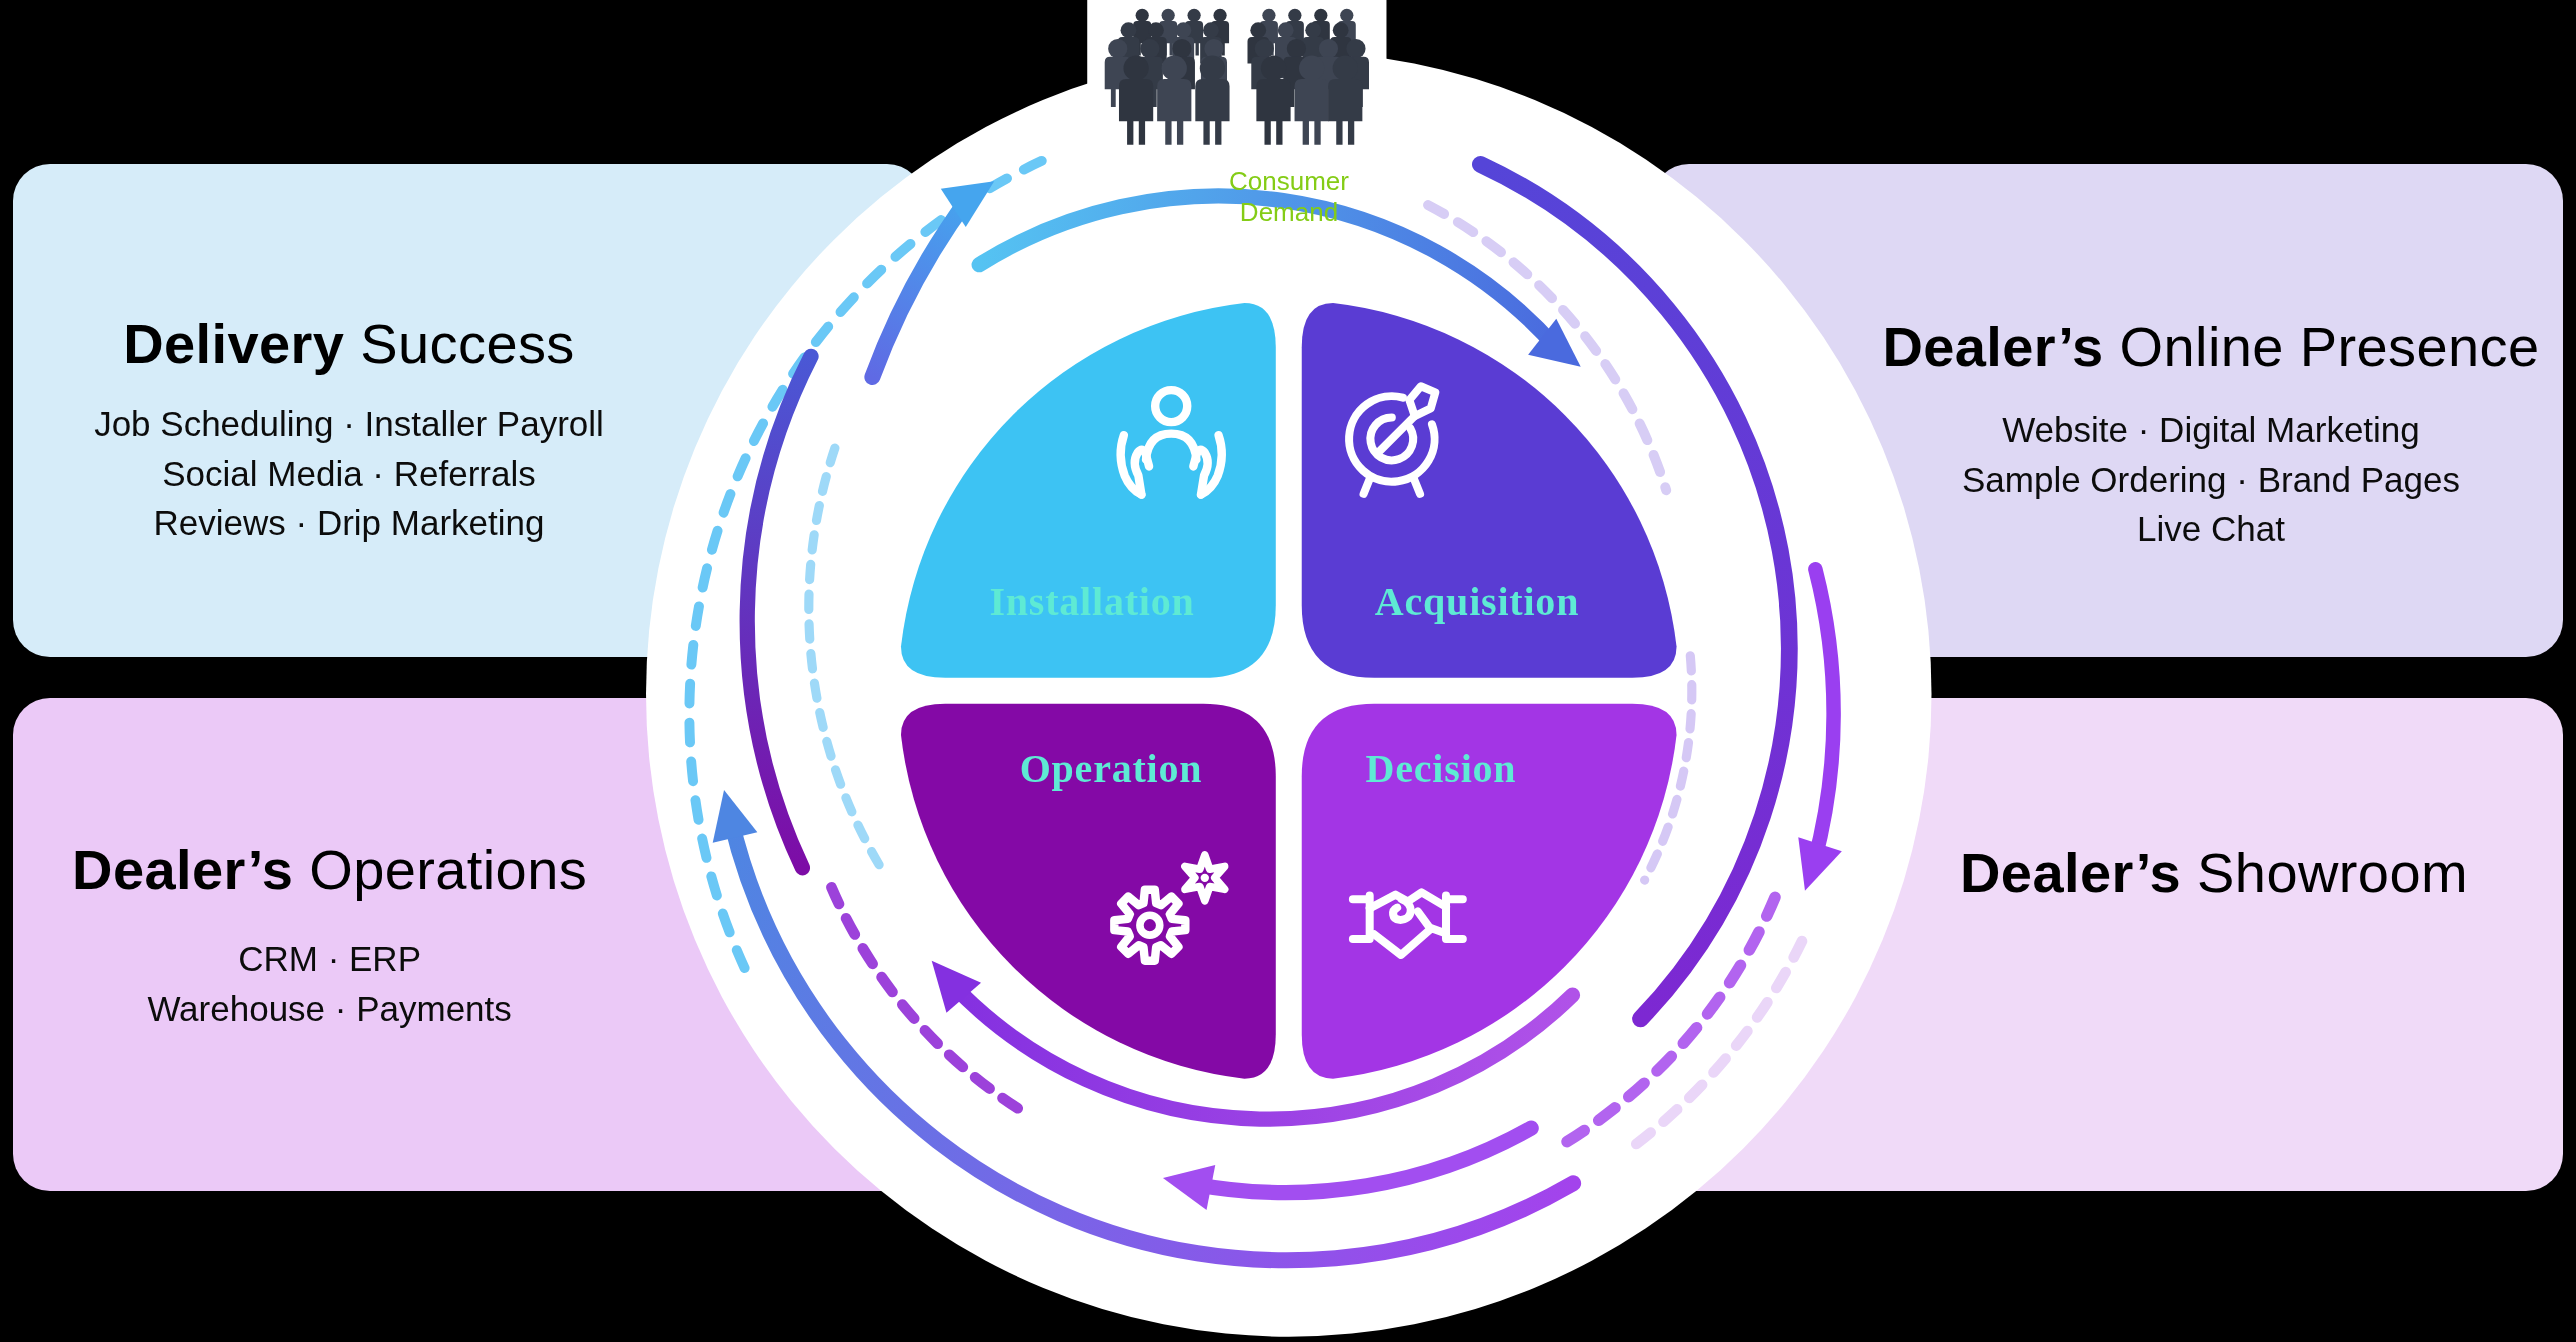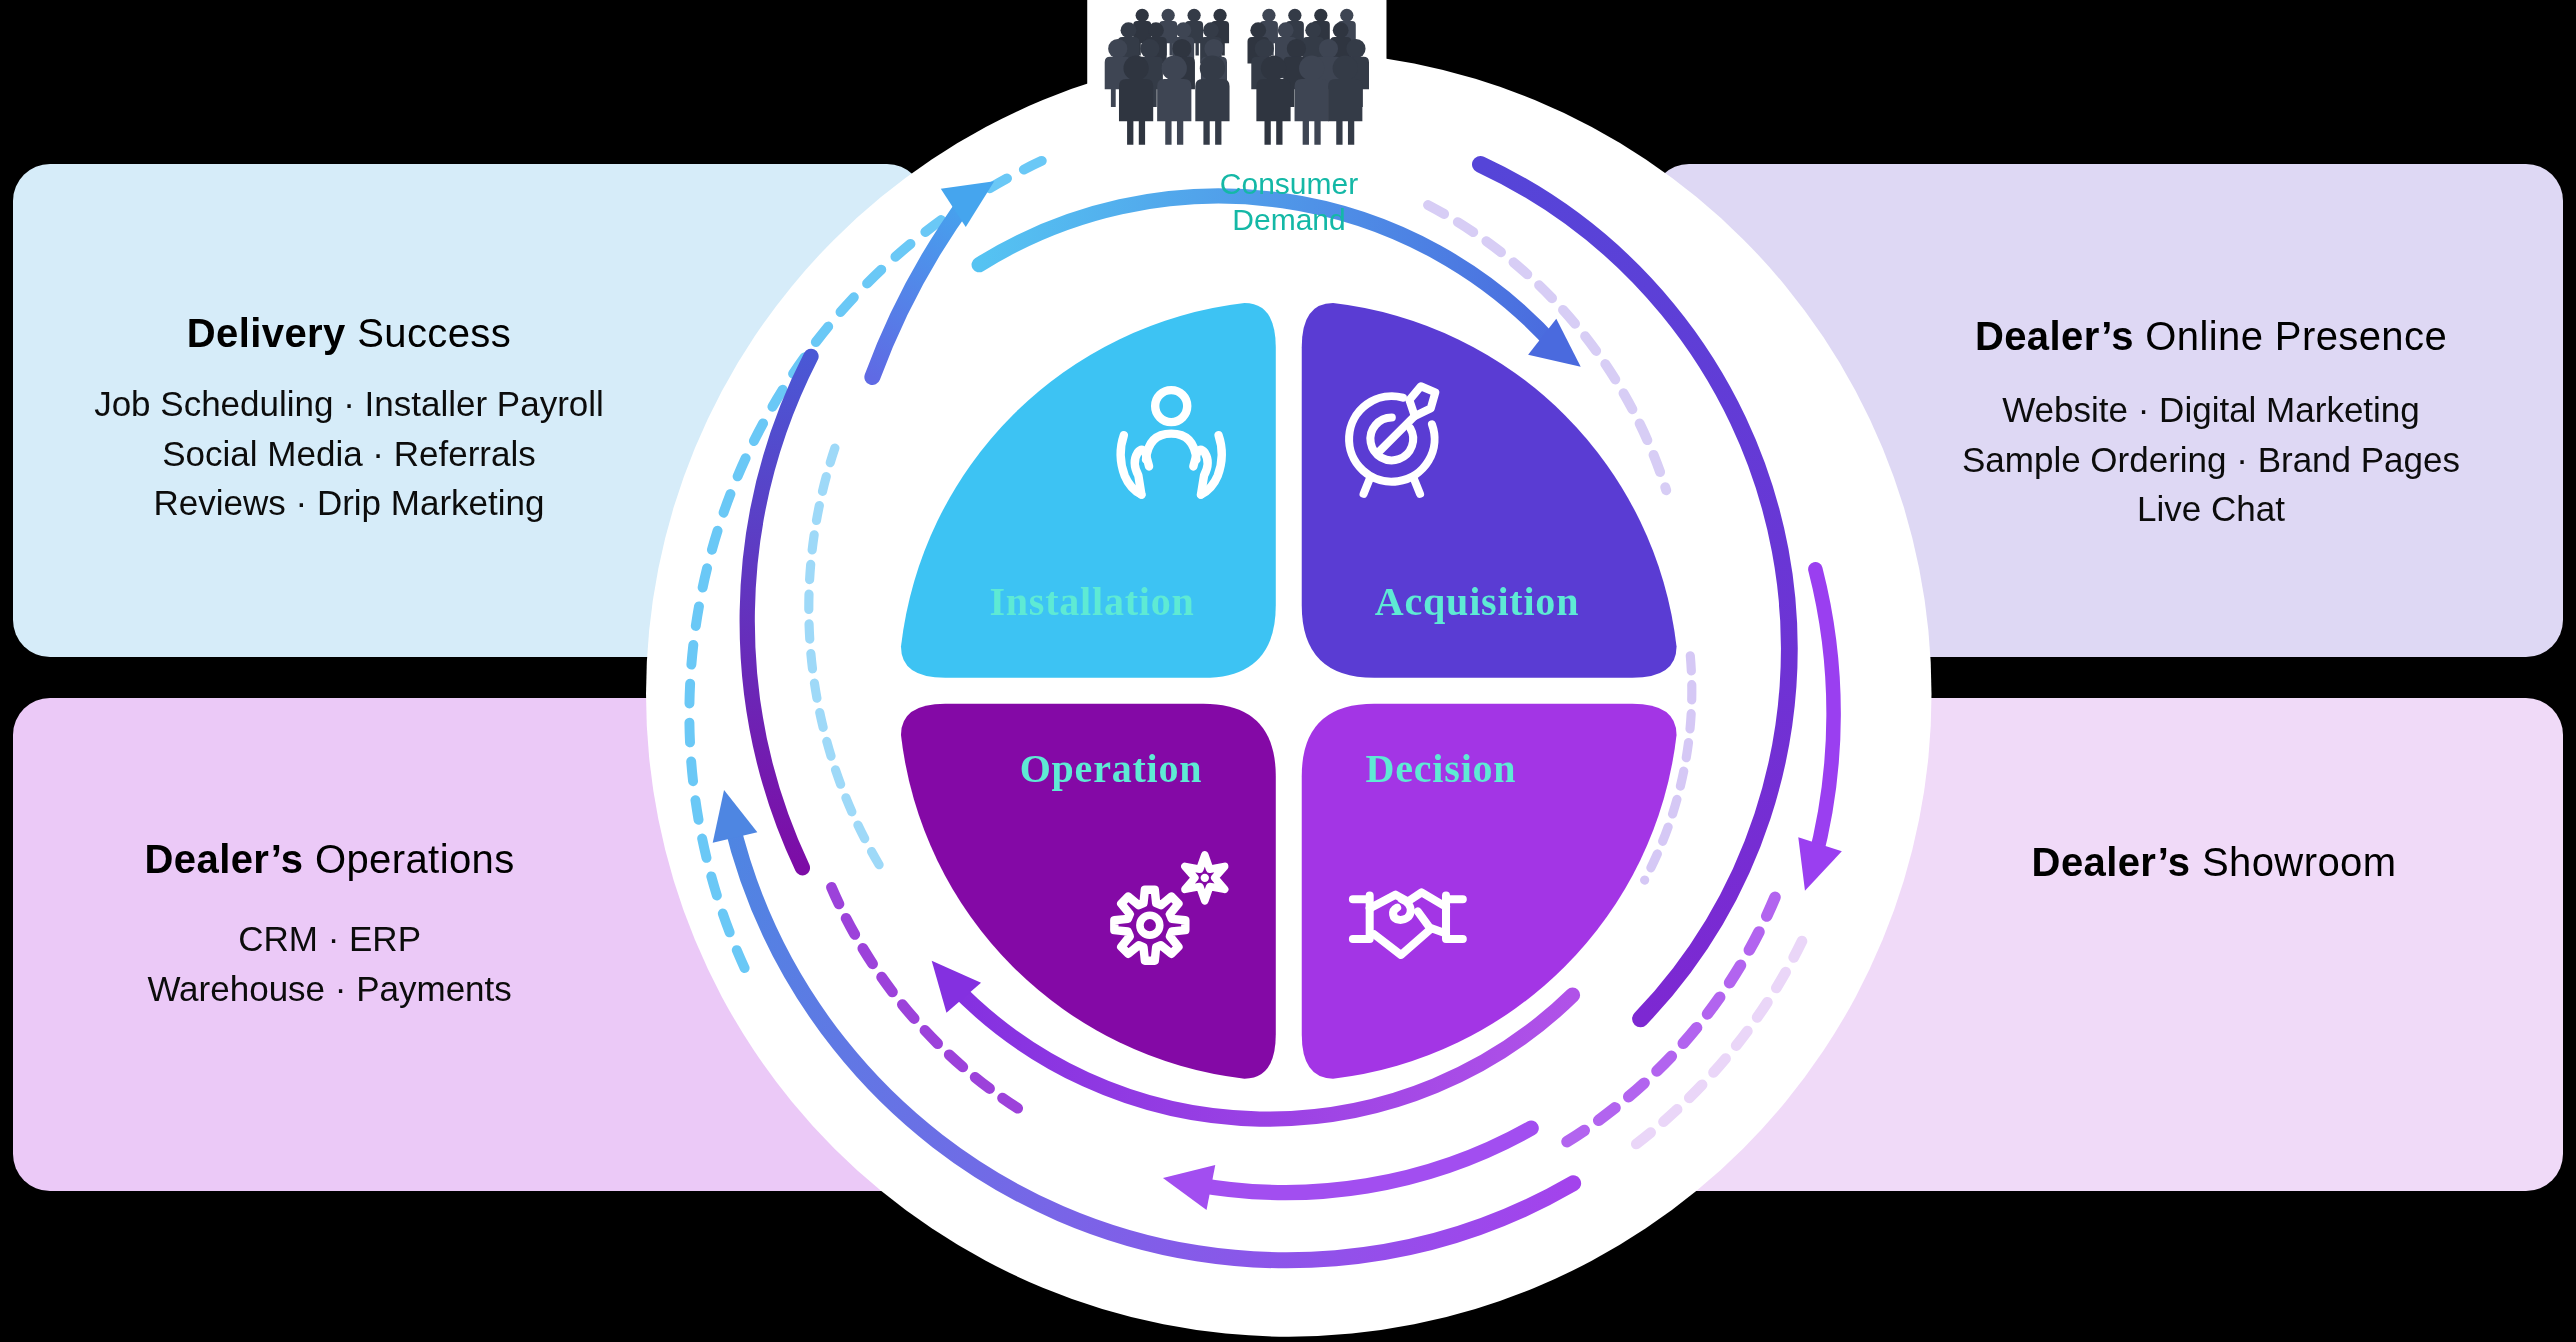--- a/index.html
+++ b/index.html
@@ -1,32 +1,32 @@
 <!DOCTYPE html>
 <html style="font-size:12.2px"><head>
 <meta charset="utf-8">
 <style>
   html,body{margin:0;padding:0;background:#000;}
   body{width:2576px;height:1342px;position:relative;overflow:hidden;
        font-family:"Liberation Sans",sans-serif;}
   .stage{position:absolute;inset:0;}
   .panel{position:absolute;width:911px;height:493px;border-radius:37px;}
   .panel .panel-content{position:absolute;text-align:center;}
-  .panel h2{margin:0;font-size:40px;font-weight:400;color:#000;letter-spacing:0.4px;}
+  .panel h2{margin:0;font-size:56px;font-weight:400;color:#000;letter-spacing:0.4px;}
   .panel h2 .b{font-weight:bold;}
   .panel p{margin:0;font-size:35px;line-height:1.42;color:#0c0c0c;white-space:pre-line;}
   #p1{left:13px;top:164px;}   #p1 .panel-content{left:23px;top:147px;width:626px;}  #p1 h2{margin-bottom:23px;}
   #p2{left:1652px;top:164px;} #p2 .panel-content{left:223px;top:150px;width:672px;} #p2 h2{margin-bottom:26px;}
   #p3{left:13px;top:698px;}   #p3 .panel-content{left:7.6px;top:139px;width:618px;}  #p3 h2{margin-bottom:32px;}
   #p4{left:1652px;top:698px;} #p4 .panel-content{left:226px;top:142px;width:672px;} #p4 h2{margin-bottom:40px;}
   #diagram{position:absolute;left:0;top:0;z-index:2;}
   .qlabel{position:absolute;z-index:3;transform:translate(-50%,-50%);
           color:#5eead4;font-weight:bold;font-size:40px;letter-spacing:0.8px;white-space:nowrap;font-family:Liberation Serif, serif;}
   #consumer{position:absolute;z-index:3;left:1289px;top:166px;transform:translateX(-50%);
-            color:#14b8a6;font-size:30px;line-height:1.2;text-align:center;white-space:pre-line;}
+            color:#84cc16;font-size:26px;line-height:1.2;text-align:center;white-space:pre-line;}
 </style>
 </head>
 <body>
 
 <div class="stage">
 
   <div class="panel" id="p1" style="background: rgb(214, 236, 249);">
     <div class="panel-content">
       <h2><span class="b">Delivery</span><span> Success</span></h2>
       <p>Job Scheduling · Installer Payroll

